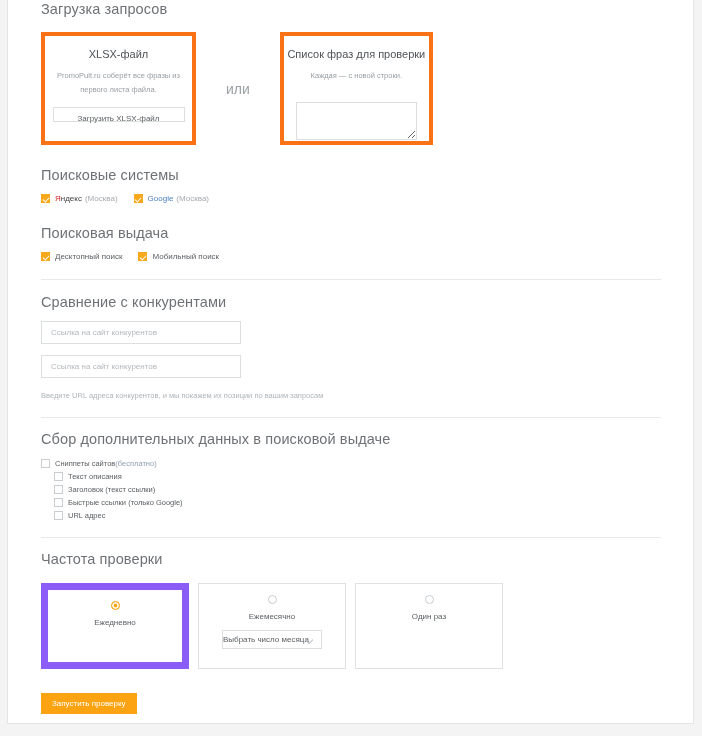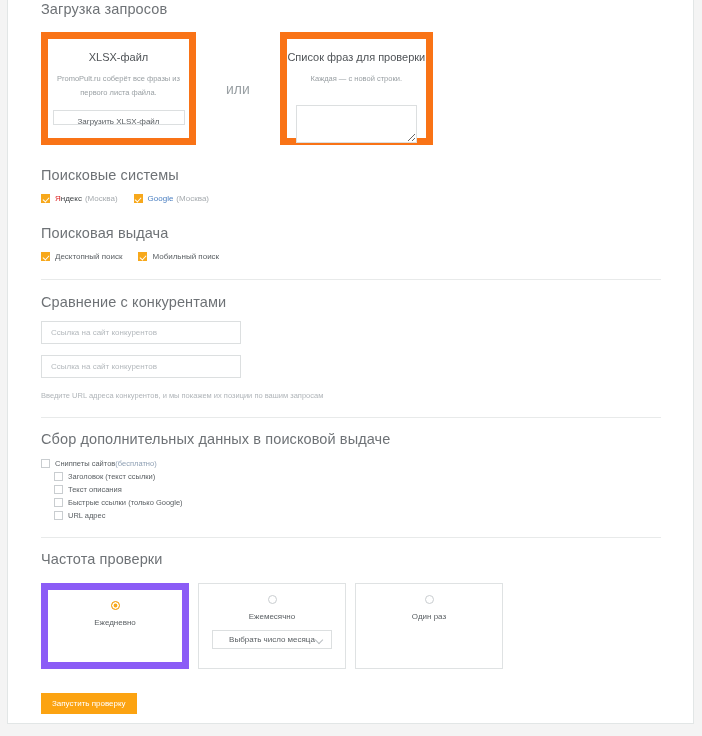--- a/index.html
+++ b/index.html
@@ -49,21 +49,21 @@
     width: 620px;
   }
 
   
   .upload-row {
     display: flex;
     align-items: center;
     margin-top: 15px;
   }
   .upload-card {
-    border: 7px solid #f97316;
+    border: 4px solid #f97316;
     box-sizing: border-box;
     text-align: center;
     background: #fff;
   }
   .card-xlsx {
     width: 155px;
     height: 113px;
     padding-top: 10px;
   }
   .card-phrases {
@@ -245,28 +245,28 @@
     background: #f7a81b;
     box-shadow: inset 0 0 0 1.6px #ffffff;
   }
   .freq-label {
     font-size: 8px;
     color: #5b6064;
     margin-top: 8px;
   }
   .select-box {
     margin: 9px auto 0 auto;
-    width: 120px;
+    width: 100px;
     height: 19px;
     border: 1px solid #dcdfe0;
     background: #fff;
     box-sizing: border-box;
     display: flex;
     align-items: center;
-    justify-content: center;
+    justify-content: flex-start;
     position: relative;
     font-size: 8px;
     color: #5b6064;
   }
   .chev {
     position: absolute;
     right: 9px;
     top: 6px;
     width: 5px;
     height: 5px;
@@ -369,25 +369,25 @@
 
     <div class="tree-root">
       <div class="tree-item">
         <span class="cb cb-off"></span>
         <span>Сниппеты сайтов</span>
           <span class="free-label">(бесплатно)</span>
       </div>
 
       <div class="tree-item tree-sub">
         <span class="cb cb-off"></span>
-        <span>Заголовок (текст ссылки)</span>
+        <span>Текст описания</span>
       </div>
       <div class="tree-item tree-sub">
         <span class="cb cb-off"></span>
-        <span>Текст описания</span>
+        <span>Заголовок (текст ссылки)</span>
       </div>
       <div class="tree-item tree-sub">
         <span class="cb cb-off"></span>
         <span>Быстрые ссылки (только Google)</span>
       </div>
       <div class="tree-item tree-sub">
         <span class="cb cb-off"></span>
         <span>URL адрес</span>
       </div>
     </div>

